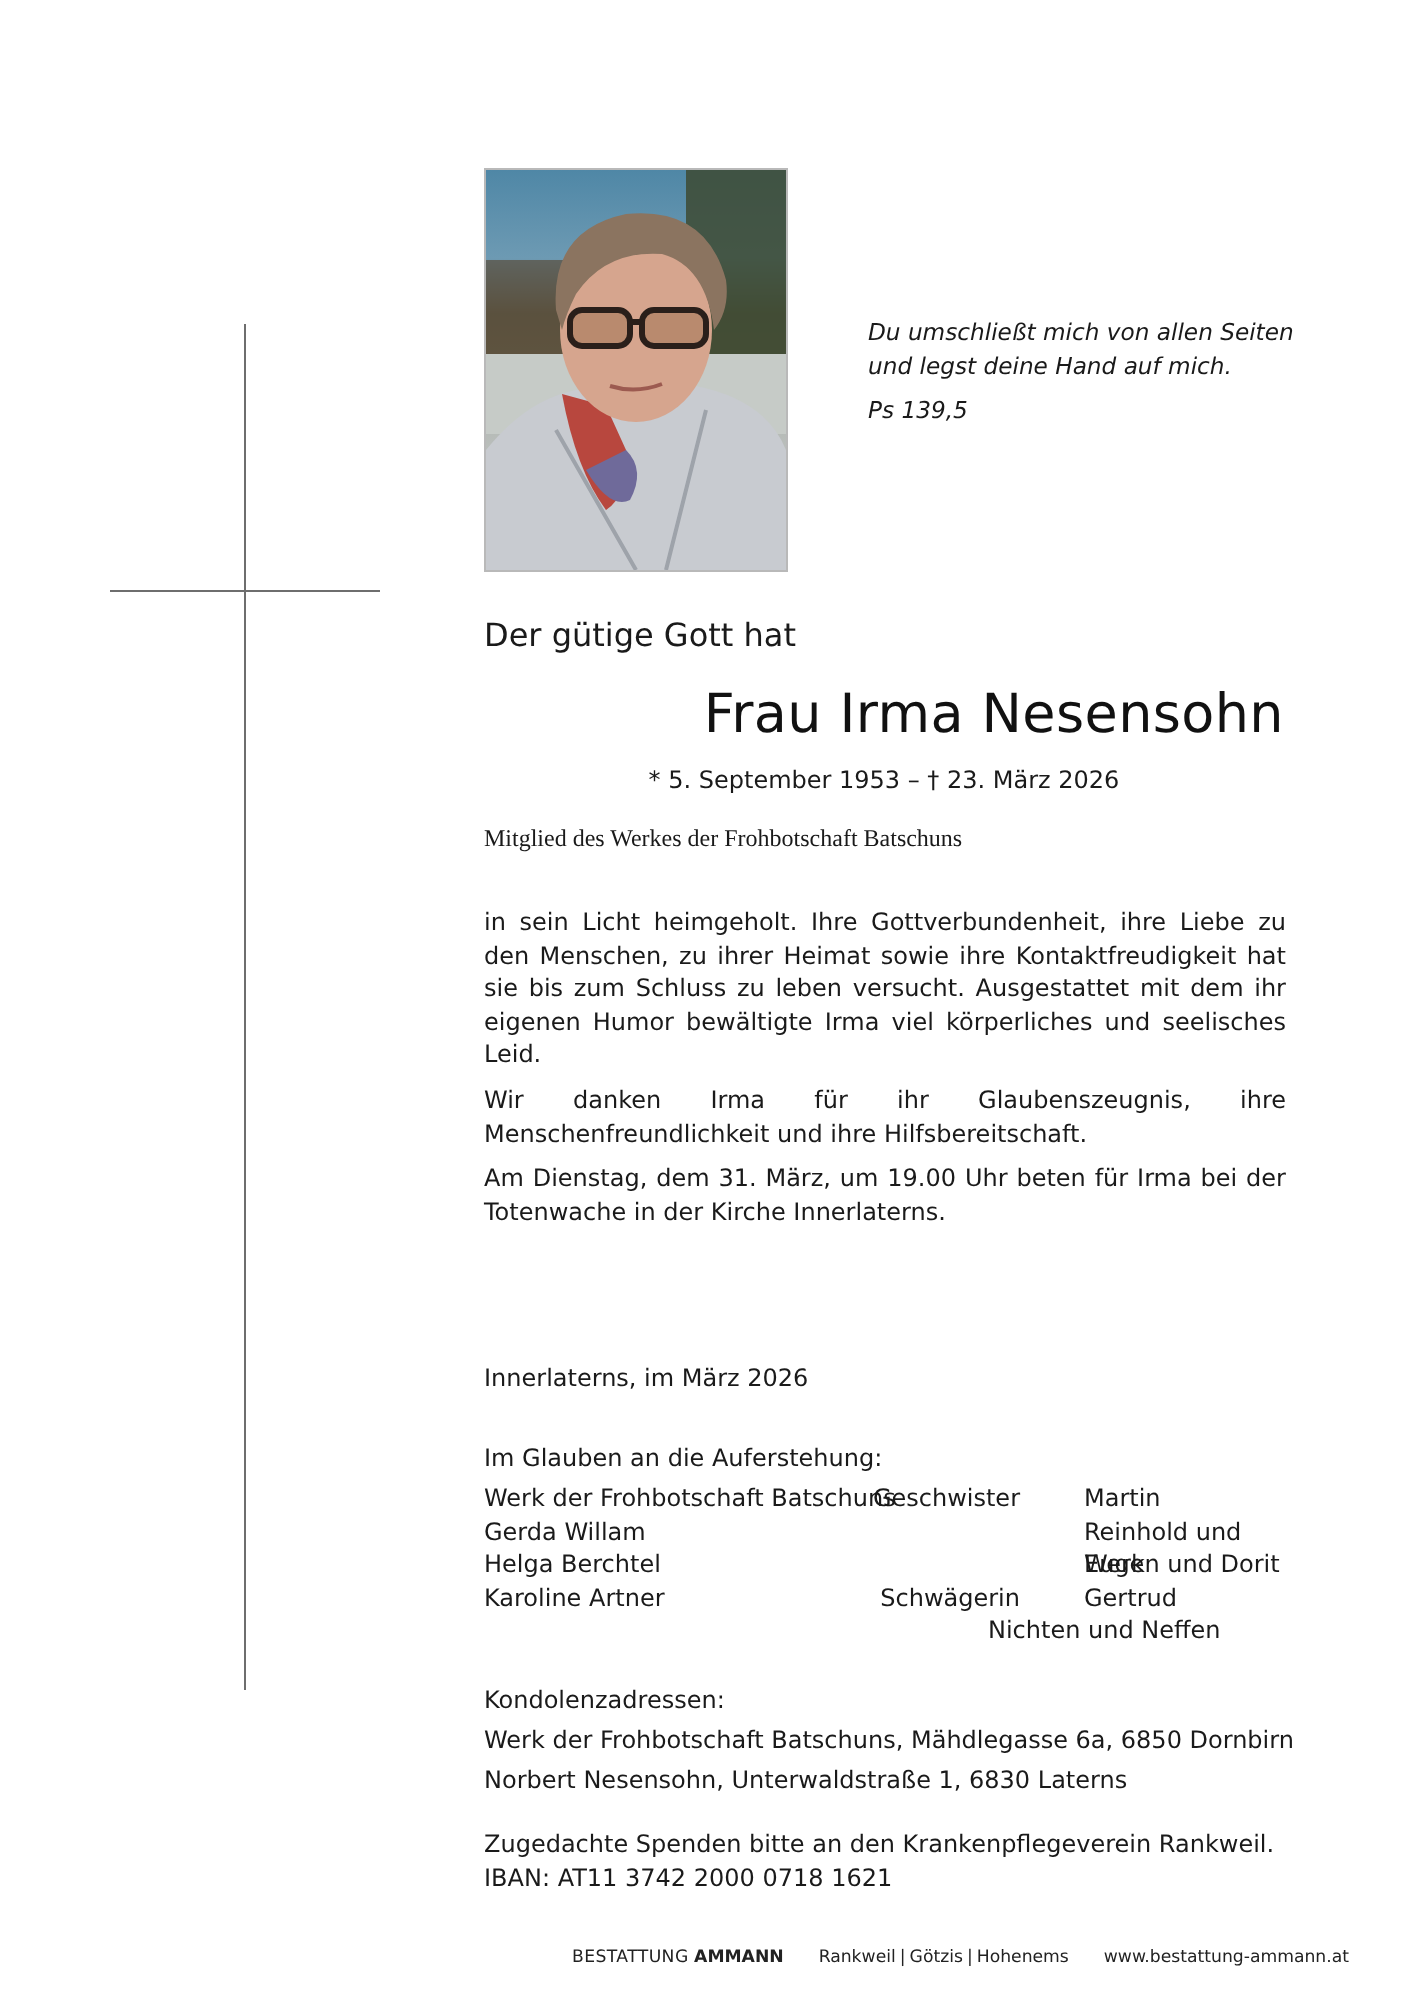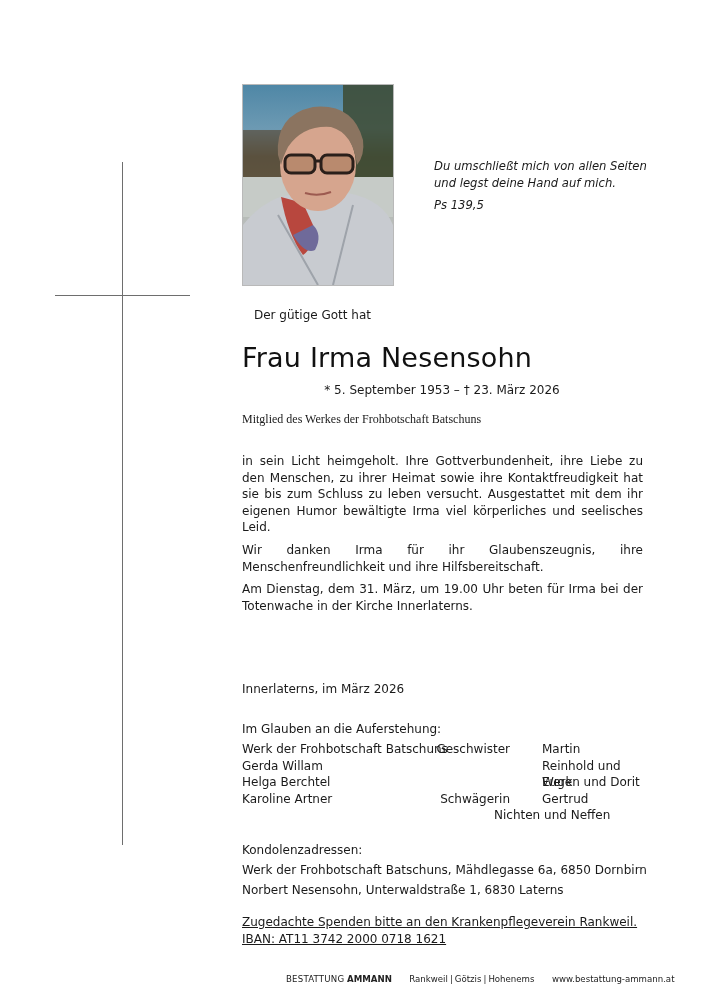--- a/index.html
+++ b/index.html
@@ -18,23 +18,23 @@
       background: linear-gradient(180deg, #4f87a6 0%, #6d9ab3 22%, #5d5a43 36%, #6b6447 48%, #c9cdc9 56%, #b5bab6 64%, #d4d6d8 100%);
     }
     .photo svg { display:block; }
 
     .verse {
       left: 434px; top: 158px; width: 230px;
       font-style: italic; font-size: 11.6px; line-height: 17px; color: #1a1a1a;
     }
     .verse .ref { margin-top: 5px; }
 
-    .intro { left: 242px; top: 308px; font-size: 12px; margin-left: 12px; }
+    .intro { left: 242px; top: 308px; font-size: 16px; }
     .name {
-      left: 242px; top: 342px; width: 400px; text-align: left;
+      left: 242px; top: 342px; width: 400px; text-align: right;
       font-size: 27px; letter-spacing: 0.2px; color: #111;
     }
     .dates { left: 242px; top: 383px; width: 400px; text-align: center; font-size: 12px; }
     .member { left: 242px; top: 412px; width: 400px; text-align: left; font-size: 12px; font-family: Liberation Serif, serif; }
 
     .body-text {
       left: 242px; top: 453px; width: 401px;
       font-size: 12px; line-height: 16.6px; text-align: justify;
     }
     .body-text p { margin: 0 0 6px 0; }
@@ -42,21 +42,21 @@
 
     .mourners-title { left: 242px; top: 722px; font-size: 12px; }
     .mourners { left: 242px; top: 741px; width: 410px; font-size: 12px; line-height: 16.6px; text-decoration: underline; }
     .mrow { position: relative; height: 16.6px; }
     .mcol1 { position: absolute; left: 0; }
     .mcol2 { position: absolute; right: 142px; text-align: right; }
     .mcol3 { position: absolute; left: 300px; }
     .mfull { position: absolute; left: 252px; }
 
     .condol { left: 242px; top: 840px; font-size: 12px; line-height: 20px; }
-    .donate { left: 242px; top: 914px; font-size: 12px; line-height: 17px; text-decoration: underline; }
+    .donate { left: 242px; top: 914px; font-size: 12px; line-height: 17px; }
 
     .footer {
       left: 242px; top: 974px; font-size: 8.6px; color: #222; white-space: nowrap;
     }
     .footer .brand1 { letter-spacing: 0.2px; margin-left: 44px; }
     .footer .brand2 { font-weight: bold; }
     .footer .sep { margin: 0 2px; }
     .footer .gap { display:inline-block; width: 12px; }
   </style>
 </head>

